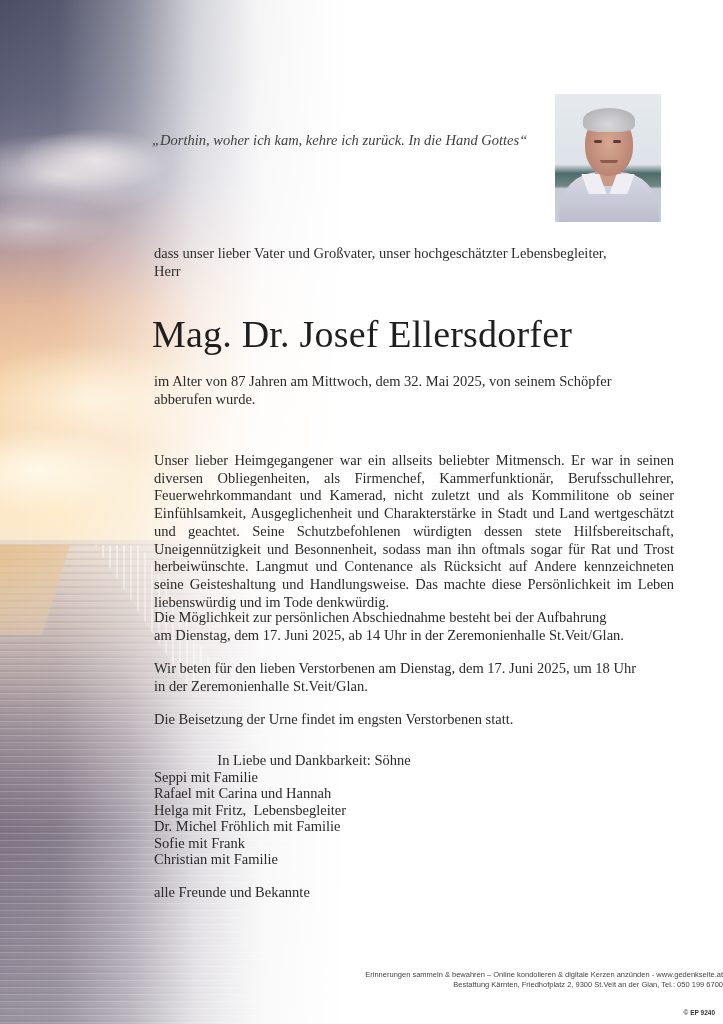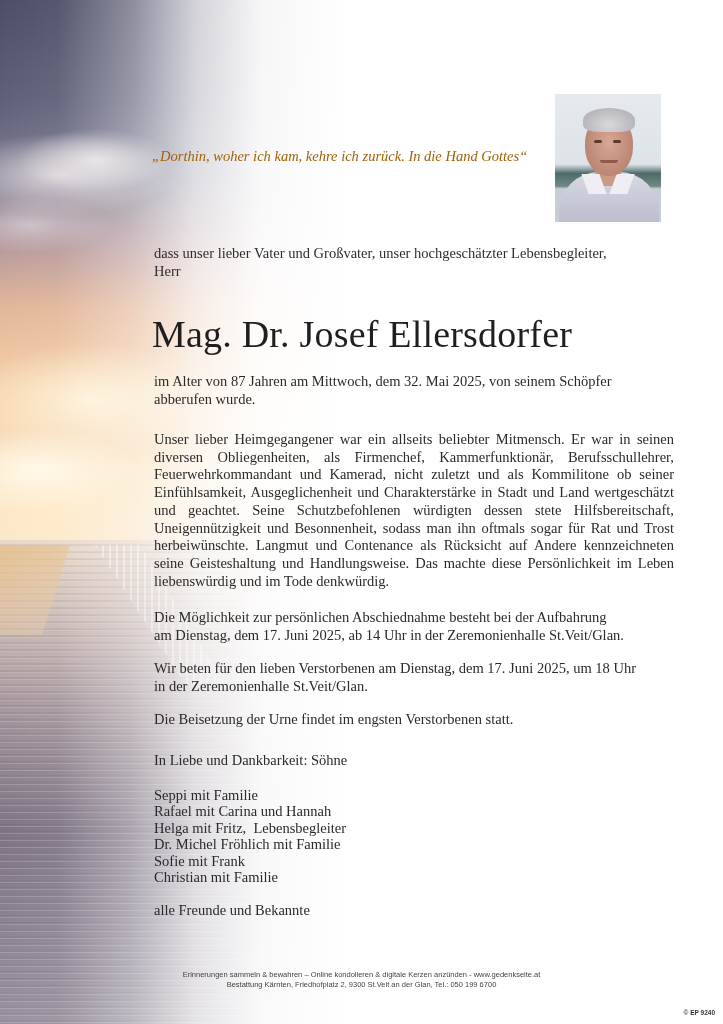--- a/index.html
+++ b/index.html
@@ -45,22 +45,22 @@
       rgba(255,255,255,0) 0%,
       rgba(255,255,255,0.05) 8%,
       rgba(255,255,255,0.35) 18%,
       rgba(255,255,255,0.75) 27%,
       rgba(255,255,255,0.95) 36%,
       #ffffff 48%);
   }
   .content { position: absolute; inset: 0; z-index: 1; }
 
   .quote {
-    position: absolute; left: 152px; top: 148px;
-    font-style: italic; font-size: 14.5px; color: #a16207;
+    position: absolute; left: 152px; top: 132px;
+    font-style: italic; font-size: 14.5px; color: #404040;
     white-space: nowrap;
   }
   .portrait {
     position: absolute; left: 555px; top: 94px; width: 106px; height: 128px;
     overflow: hidden; background: #dfe4e8;
   }
   .portrait .sky-p { position: absolute; inset: 0; background: linear-gradient(180deg, #e6eaee 0%, #dde3e8 55%, #4e6b6a 62%, #6f8a84 72%, #c8ccd6 74%); }
   .portrait .shirt { position: absolute; left: 4px; top: 78px; width: 100px; height: 60px; border-radius: 40px 40px 0 0; background: linear-gradient(180deg, #d8d9e4, #b7b8c8); }
   .portrait .collar-l { position: absolute; left: 30px; top: 80px; width: 18px; height: 20px; background: #eeeef4; transform: skewX(20deg); }
   .portrait .collar-r { position: absolute; left: 58px; top: 80px; width: 18px; height: 20px; background: #eeeef4; transform: skewX(-20deg); }
@@ -79,37 +79,37 @@
   .name {
     position: absolute; left: 152px; top: 310px;
     font-size: 38px; line-height: 48px; color: #1f1f1f; white-space: nowrap;
     letter-spacing: 0.2px;
   }
   .age {
     position: absolute; left: 154px; top: 372px; width: 500px;
     font-size: 14.5px; line-height: 18px;
   }
   .bio {
-    position: absolute; left: 154px; top: 431px; width: 520px;
+    position: absolute; left: 154px; top: 452px; width: 520px;
     font-size: 14.5px; line-height: 17.7px; text-align: justify;
   }
   .info {
     position: absolute; left: 154px; top: 606px; width: 520px;
     font-size: 14.5px; line-height: 18px;
   }
   .info p { margin: 2px 0 15px 0; }
   .mourners {
     position: absolute; left: 154px; top: 752px; width: 320px;
     font-size: 14.5px; line-height: 16.5px;
   }
-  .mourners .head { margin-bottom: 18px; }
+  .mourners .head { margin-bottom: 0; text-align: center; }
   .mourners .list div { white-space: pre; }
   .mourners .closing { margin-top: 16px; }
   .footer {
-    position: absolute; left: 0; width: 723px; top: 970px; text-align: center;
+    position: absolute; left: 0; width: 723px; top: 970px; text-align: right;
     font-family: "Liberation Sans", "DejaVu Sans", sans-serif;
     font-size: 7.5px; line-height: 10px; color: #444;
   }
   .corner {
     position: absolute; right: 8px; top: 1009px;
     font-family: "Liberation Sans", "DejaVu Sans", sans-serif;
     font-size: 6.5px; font-weight: bold; color: #333;
   }
 </style>
 </head>

